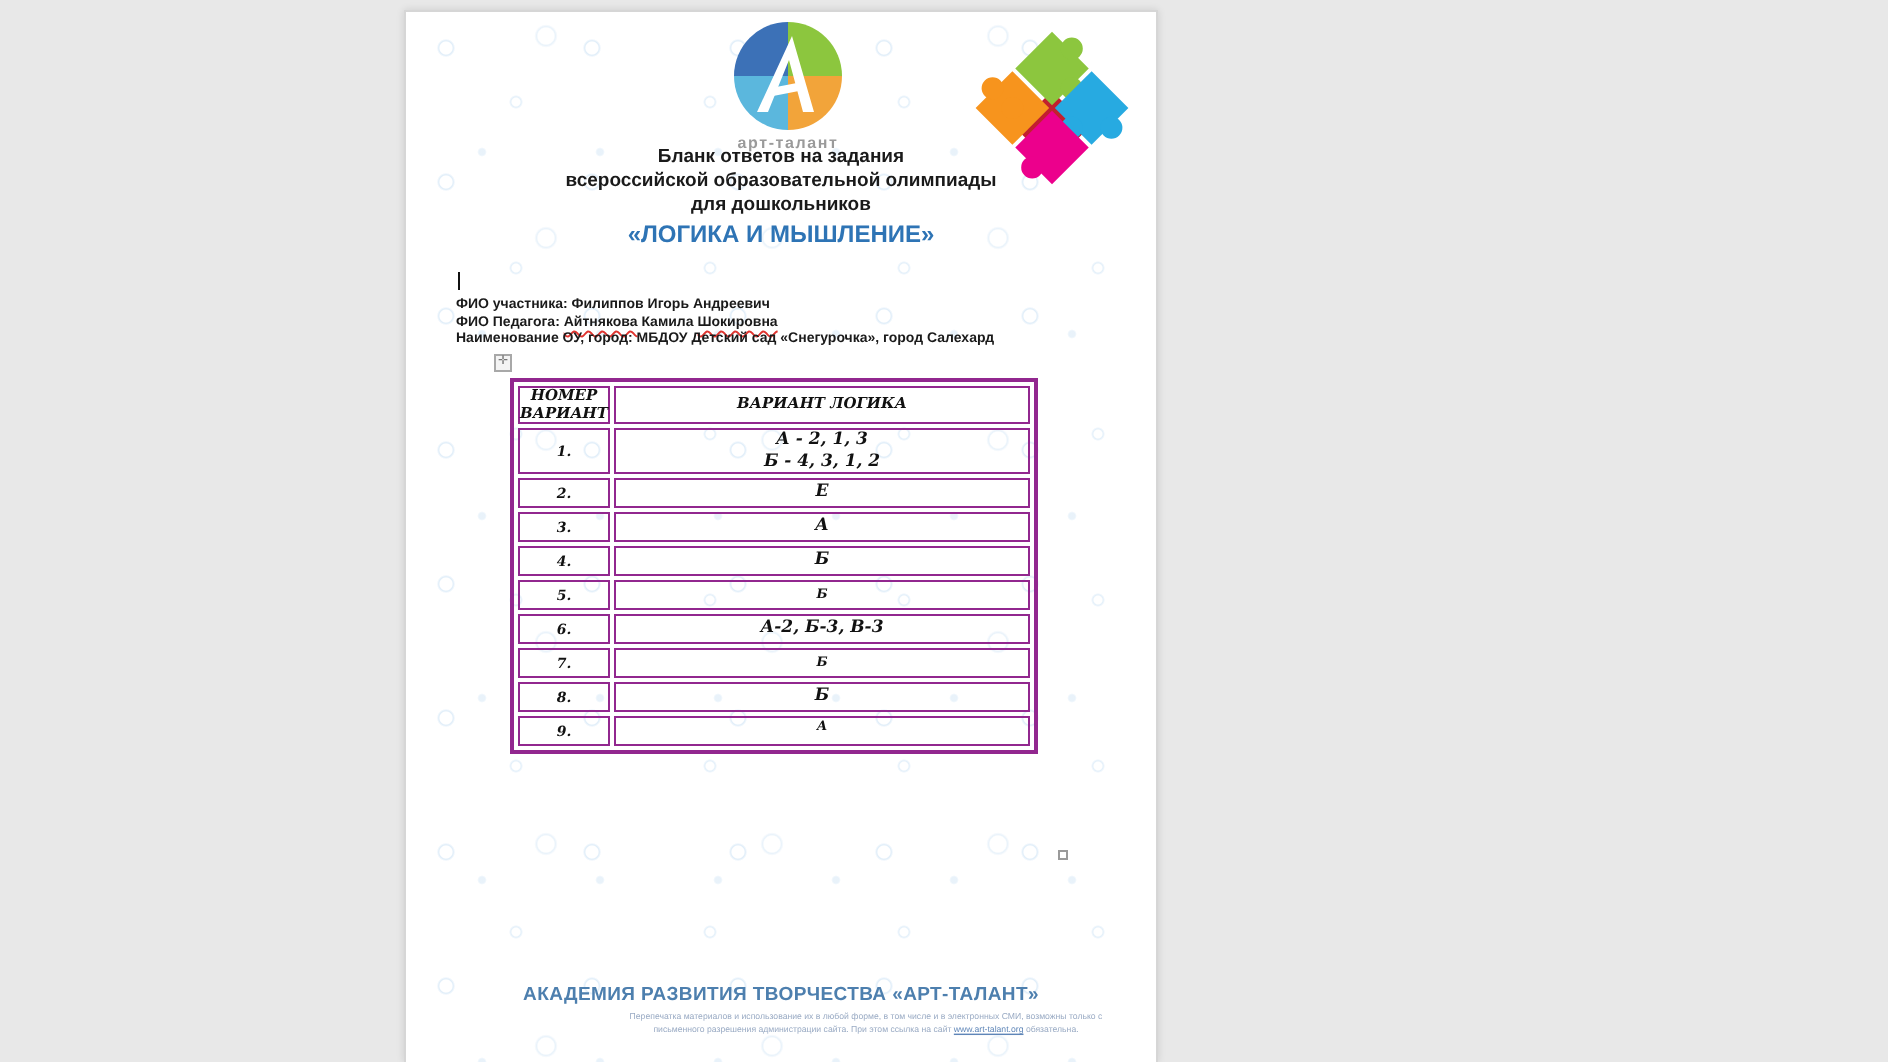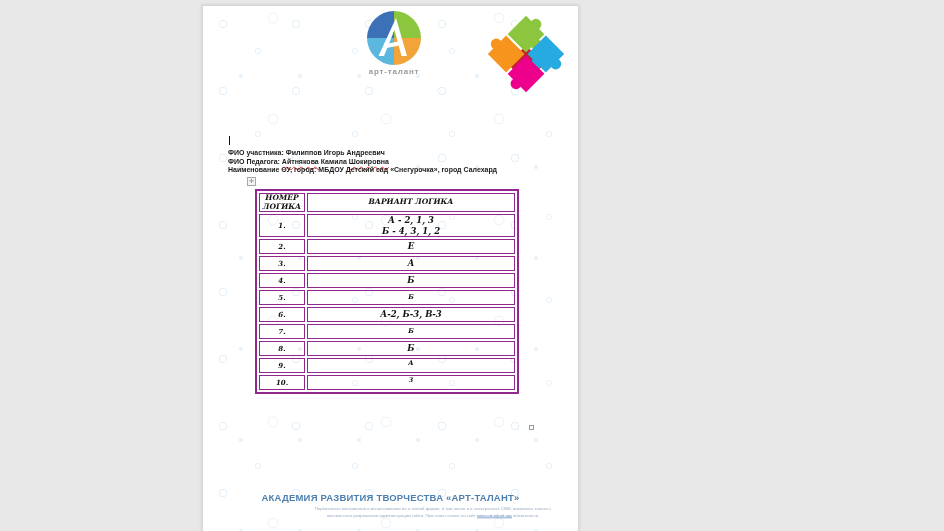--- a/index.html
+++ b/index.html
@@ -102,37 +102,43 @@
           <circle cx="56" cy="70" r="5.5"></circle>
         </g>
       <g fill="#F7941D">
           <rect x="15" y="43" width="26" height="26"></rect>
           <circle cx="14" cy="56" r="5.5"></circle>
           <circle cx="28" cy="56" r="5.5"></circle>
         </g>
     </g>
   </svg>
 
+  <div class="titles">
+    <div class="t-line">Бланк ответов на задания</div>
+    <div class="t-line">всероссийской образовательной олимпиады</div>
+    <div class="t-line">для дошкольников</div>
+    <div class="t-blue" style="color:#2E74B5;">«ЛОГИКА И МЫШЛЕНИЕ»</div>
+  </div>
 
   <div class="caret"></div>
 
   <div class="info">
     <div><span>ФИО участника:</span> <span>Филиппов Игорь Андреевич</span></div>
     <div><span>ФИО Педагога:</span> <span class="misspell">Айтнякова</span> <span>Камила</span> <span class="misspell">Шокировна</span></div>
     <div>Наименование ОУ, город: МБДОУ Детский сад «Снегурочка», город Салехард</div>
   </div>
 
   <div class="tbl-handle">✛</div>
 
   <table class="answers">
     <tbody>
       <tr>
         <td class="bordered hcell" style="width:46px;">
           <div>НОМЕР</div>
-          <div>ЛОГИКА</div>
+          <div>ВАРИАНТ</div>
         </td>
         <td class="bordered hcell" style="width:208px;">ВАРИАНТ ЛОГИКА</td>
       </tr>
     </tbody>
     <tbody>
         <tr class="two">
           <td class="bordered num">1.</td>
           <td class="bordered ans v-normal">
             <div>А - 2, 1, 3</div>
             <div>Б - 4, 3, 1, 2</div>
@@ -179,26 +185,20 @@
           <td class="bordered ans v-normal">
             <div>Б</div>
           </td>
         </tr>
         <tr class="single">
           <td class="bordered num">9.</td>
           <td class="bordered ans v-small-top">
             <div>А</div>
           </td>
         </tr>
-        <tr class="single">
-          <td class="bordered num">10.</td>
-          <td class="bordered ans v-small-top">
-            <div>3</div>
-          </td>
-        </tr>
       </tbody>
   </table>
 
   <div class="resize-handle"></div>
 
   <div class="footer">
     <div class="academy">АКАДЕМИЯ РАЗВИТИЯ ТВОРЧЕСТВА «АРТ-ТАЛАНТ»</div>
     <div class="note">
       <span>Перепечатка материалов и использование их в любой форме, в том числе и в электронных СМИ, возможны только с</span><br>
       <span>письменного разрешения администрации сайта. При этом ссылка на сайт </span><a>www.art-talant.org</a><span> обязательна.</span>

